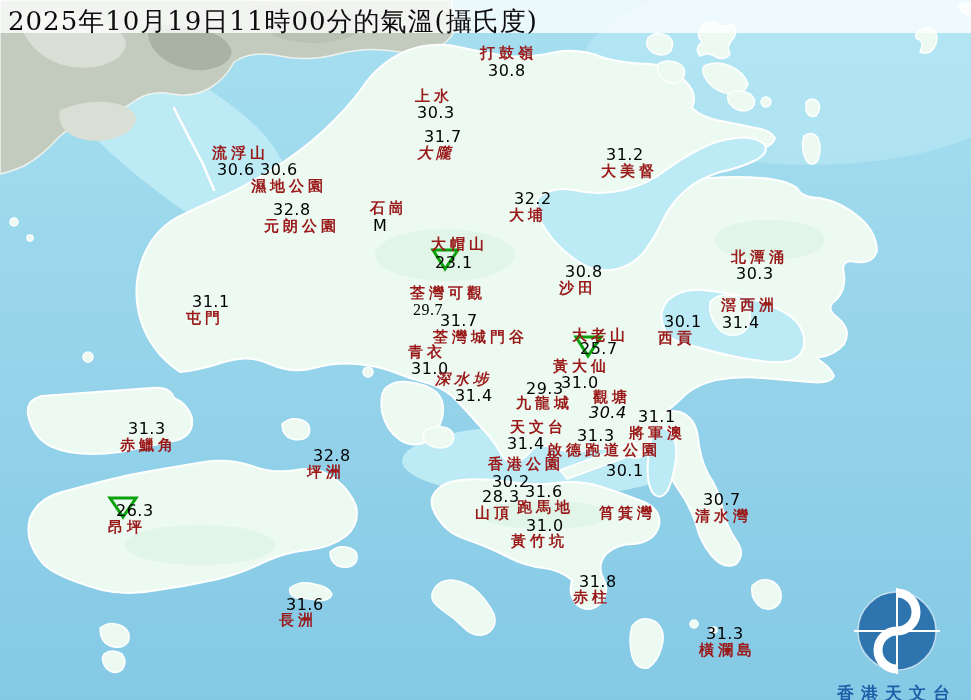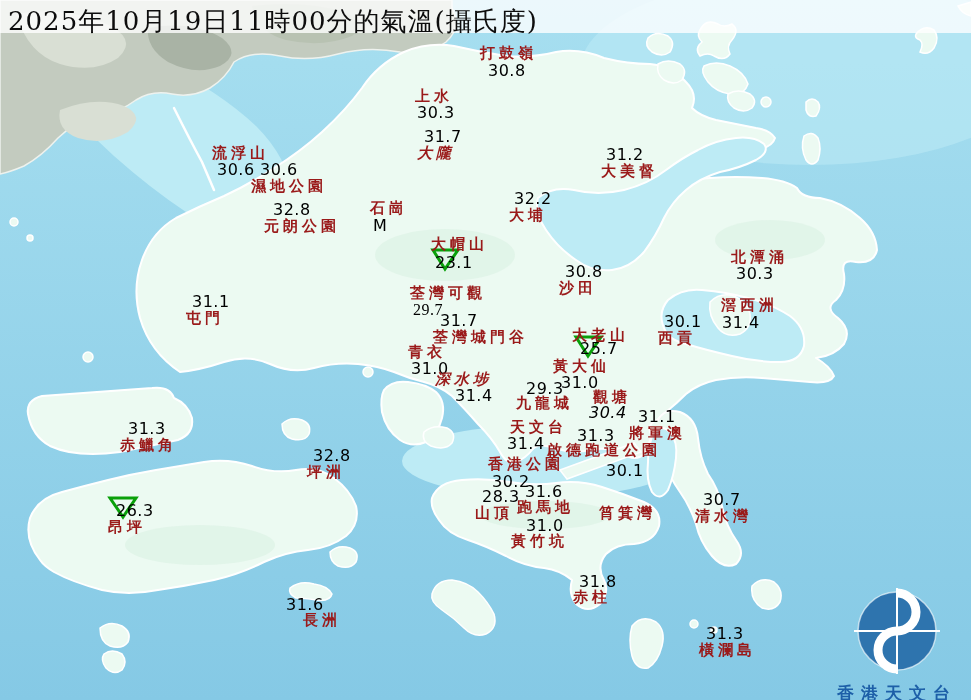--- a/index.html
+++ b/index.html
@@ -180,21 +180,21 @@
       <span class="st-name" style="left: 475px; top: 505px;">山頂</span>
       <span class="st-val" style="left: 482px; top: 489px;">28.3</span>
       <span class="st-name" style="left: 695px; top: 508px;">清水灣</span>
       <span class="st-val" style="left: 703px; top: 492px;">30.7</span>
       <span class="st-name" style="left: 108px; top: 519px;">昂坪</span>
       <span class="st-val" style="left: 116px; top: 503px;">26.3</span>
       <span class="st-name" style="left: 511px; top: 533px;">黃竹坑</span>
       <span class="st-val" style="left: 526px; top: 518px;">31.0</span>
       <span class="st-name" style="left: 573px; top: 589px;">赤柱</span>
       <span class="st-val" style="left: 579px; top: 574px;">31.8</span>
-      <span class="st-name" style="left: 279px; top: 612px; margin-left: 24px;">長洲</span>
+      <span class="st-name" style="left: 279px; top: 612px;">長洲</span>
       <span class="st-val" style="left: 286px; top: 597px;">31.6</span>
       <span class="st-name" style="left: 699px; top: 642px;">橫瀾島</span>
       <span class="st-val" style="left: 706px; top: 626px;">31.3</span>
     </div>
 
   <div id="title-bar">
     <span id="title-text">2025年10月19日11時00分的氣溫(攝氏度)</span>
   </div>
 
   <div id="logo">

